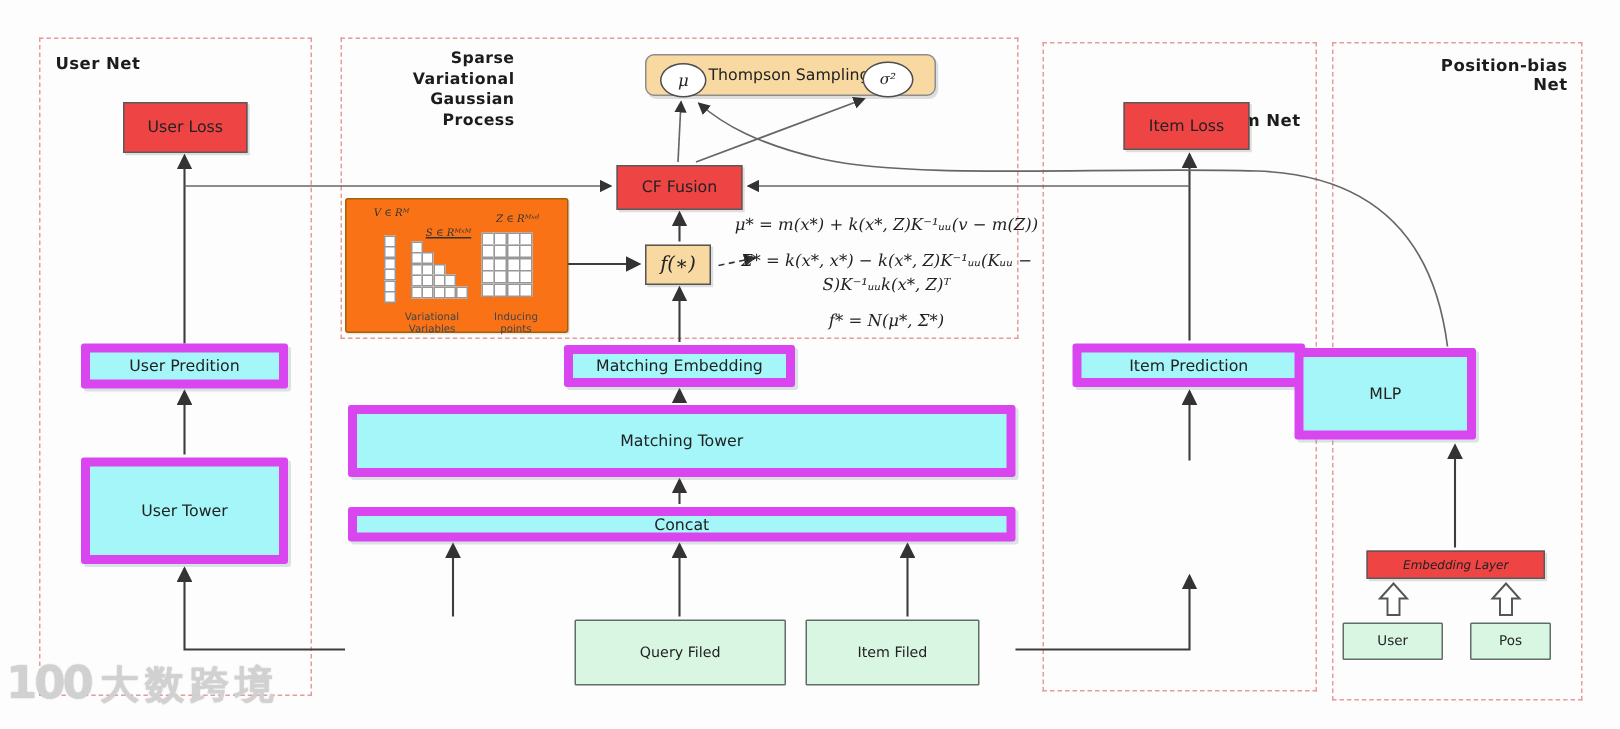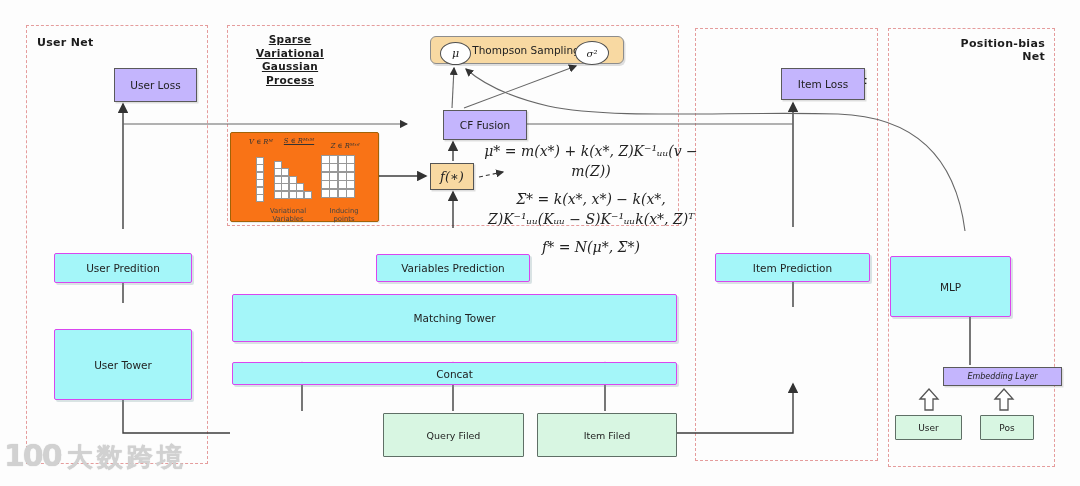--- a/index.html
+++ b/index.html
@@ -2,31 +2,31 @@
 <html><head>
 <meta charset="utf-8">
 <style>
   html,body{margin:0;padding:0;background:#fff;}
   #stage{position:relative;width:1080px;height:486px;background:#fdfdfd;overflow:hidden;
          font-family:"DejaVu Sans",sans-serif;color:#222;}
   .panel{position:absolute;border:1.4px dashed #e59c9c;background:transparent;}
   .panel-title{position:absolute;font-size:11px;font-weight:bold;color:#1c1c1c;letter-spacing:.3px;}
   .box{position:absolute;display:flex;align-items:center;justify-content:center;
        box-sizing:border-box;font-size:10.5px;text-align:center;}
-  .cyan{background:#a4f6f9;border:1px solid #d946ef;box-shadow:2px 2px 0 rgba(110,150,155,.25);border-radius:2px;margin-top:24px;}
+  .cyan{background:#a4f6f9;border:6px solid #d946ef;box-shadow:2px 2px 0 rgba(110,150,155,.25);border-radius:2px;}
   .green{background:#d8f6e2;border:1px solid #5f6f66;border-radius:1px;font-size:9.5px;}
-  .white{background:#c4b5fd;border:1.6px solid #5a5a5a;box-shadow:1.5px 1.5px 0 rgba(0,0,0,.12);margin-left:32px;}
+  .white{background:#ef4444;border:1.6px solid #5a5a5a;box-shadow:1.5px 1.5px 0 rgba(0,0,0,.12);}
   .tan{background:#f8d9a2;border:1px solid #8d8d8d;}
   .thompson{border-radius:6px;justify-content:space-between;padding:0 9px;box-shadow:1.5px 2px 0 rgba(0,0,0,.12);}
   .ellipse{position:absolute;display:flex;align-items:center;justify-content:center;background:#fff;
            border:1.3px solid #4e4e4e;border-radius:50%;
            font-family:"DejaVu Serif",serif;font-style:italic;font-size:11px;}
   .fstar{font-family:"DejaVu Serif",serif;font-style:italic;font-size:13px;border:1.6px solid #555;box-shadow:1.5px 1.5px 0 rgba(0,0,0,.12);}
   .formulas{position:absolute;left:482px;top:142px;width:218px;text-align:center;
-            font-family:"DejaVu Serif",serif;font-style:italic;font-size:14px;color:#222;line-height:1.4;}
+            font-family:"DejaVu Serif",serif;font-style:italic;font-size:11px;color:#222;line-height:1.4;}
   .formulas div{margin-bottom:9px;}
   .varpanel{position:absolute;left:230px;top:132px;width:147px;height:88px;background:#f97316;
             border:1px solid #a16207;border-radius:2px;box-shadow:1px 1px 0 rgba(0,0,0,.08);}
   .mathlbl{position:absolute;font-family:"DejaVu Serif",serif;font-style:italic;font-size:6.8px;
            color:#333;text-align:center;line-height:1.25;}
   .mcaption{position:absolute;font-size:6.8px;color:#444;text-align:center;line-height:1.25;}
   .mrow{display:flex;}
   .mcell{width:8px;height:8px;border:1px solid #989898;background:#fff;box-sizing:border-box;margin:-0.5px 0 0 -0.5px;}
   .zmat .mcell{width:9px;height:9px;}
   svg.wires{position:absolute;left:0;top:0;pointer-events:none;}
@@ -41,21 +41,21 @@
 <body>
 
 <div id="stage">
 
   <div class="panel" style="left:26px;top:25px;width:180px;height:437px;"></div>
   <div class="panel" style="left:227px;top:25px;width:450px;height:199px;"></div>
   <div class="panel" style="left:695px;top:28px;width:181px;height:431px;"></div>
   <div class="panel" style="left:888px;top:28px;width:165px;height:437px;"></div>
 
   <div class="panel-title" style="left:37px;top:36px;">User Net</div>
-  <div class="panel-title" style="left:237px;top:33px;width:106px;text-align:center;font-size:10.5px;line-height:1.3;text-decoration:underline;">
+  <div class="panel-title" style="left:237px;top:33px;width:106px;text-align:right;font-size:10.5px;line-height:1.3;">
     <span>Sparse Variational</span><br>
     <span>Gaussian Process</span>
   </div>
   <div class="panel-title" style="left:781px;top:36px;width:86px;text-align:right;margin-top:38px;">Item Net</div>
   <div class="panel-title" style="left:948px;top:37px;width:97px;text-align:right;">Position-bias Net</div>
 
   <svg class="wires" width="1080" height="486" viewBox="0 0 1080 486">
     <defs>
       <marker id="ah" viewBox="0 0 10 10" refX="8.5" refY="5" markerWidth="7.5" markerHeight="7.5" orient="auto-start-reverse">
         <path d="M0,0 L10,5 L0,10 z" fill="#333"></path>
@@ -101,21 +101,21 @@
     <span>Thompson Sampling</span>
     <span style="width:32px;"></span>
   </div>
   <div class="ellipse" style="left:440px;top:42px;width:29px;height:21px;">μ</div>
   <div class="ellipse" style="left:575px;top:41px;width:32px;height:22px;font-size:10px;">σ²</div>
   <div class="box white" style="left:411px;top:110px;width:84px;height:30px;">CF Fusion</div>
   <div class="box tan fstar" style="left:430px;top:163px;width:44px;height:27px;">f(∗)</div>
 
   <div class="varpanel">
     <div class="mathlbl" style="left:12px;top:5px;width:36px;">V ∈ Rᴹ</div>
-    <div class="mathlbl" style="left:48px;top:4px;width:40px;text-decoration:underline;">S ∈ Rᴹˣᴹ</div>
+    <div class="mathlbl" style="left:48px;top:18px;width:40px;text-decoration:underline;">S ∈ Rᴹˣᴹ</div>
     <div class="mathlbl" style="left:88px;top:9px;width:52px;">Z ∈ Rᴹˣᵈ</div>
     <div style="position:absolute;left:25px;top:24px;">
         <div class="mrow">
           <div class="mcell"></div>
         </div>
         <div class="mrow">
           <div class="mcell"></div>
         </div>
         <div class="mrow">
           <div class="mcell"></div>
@@ -192,31 +192,31 @@
     <div class="mcaption" style="left:26px;top:74px;width:62px;">Variational Variables</div>
     <div class="mcaption" style="left:92px;top:74px;width:42px;">Inducing points</div>
   </div>
 
   <div class="formulas">
     <div>μ* = m(x*) + k(x*, Z)K⁻¹ᵤᵤ(v − m(Z))</div>
     <div>Σ* = k(x*, x*) − k(x*, Z)K⁻¹ᵤᵤ(Kᵤᵤ − S)K⁻¹ᵤᵤk(x*, Z)ᵀ</div>
     <div>f* = N(μ*, Σ*)</div>
   </div>
 
-  <div class="box cyan" style="left:376px;top:230px;width:154px;height:28px;">Variables Prediction</div>
+  <div class="box cyan" style="left:376px;top:230px;width:154px;height:28px;">Matching Embedding</div>
   <div class="box cyan" style="left:232px;top:270px;width:445px;height:48px;">Matching Tower</div>
   <div class="box cyan" style="left:232px;top:338px;width:445px;height:23px;">Concat</div>
 
   <div class="box green" style="left:383px;top:413px;width:141px;height:44px;">Query Filed</div>
-  <div class="box green" style="left:537px;top:413px;width:140px;height:44px;">Item Filed</div>
+  <div class="box green" style="left:537px;top:413px;width:116px;height:44px;">Item Filed</div>
 
   <div class="box white" style="left:749px;top:68px;width:84px;height:32px;">Item Loss</div>
   <div class="box cyan" style="left:715px;top:229px;width:155px;height:29px;">Item Prediction</div>
 
-  <div class="box cyan" style="left:890px;top:232px;width:121px;height:61px;">MLP</div>
+  <div class="box cyan" style="left:863px;top:232px;width:121px;height:61px;">MLP</div>
   <div class="box white small8" style="left:911px;top:367px;width:119px;height:19px;border-width:1px;">Embedding Layer</div>
   <div class="box green small9" style="left:895px;top:415px;width:67px;height:25px;">User</div>
   <div class="box green small9" style="left:980px;top:415px;width:54px;height:25px;">Pos</div>
 
   <div class="watermark">
     <span class="wm-logo">100</span>
     <span class="wm-text">大数跨境</span>
   </div>
 
 </div>

